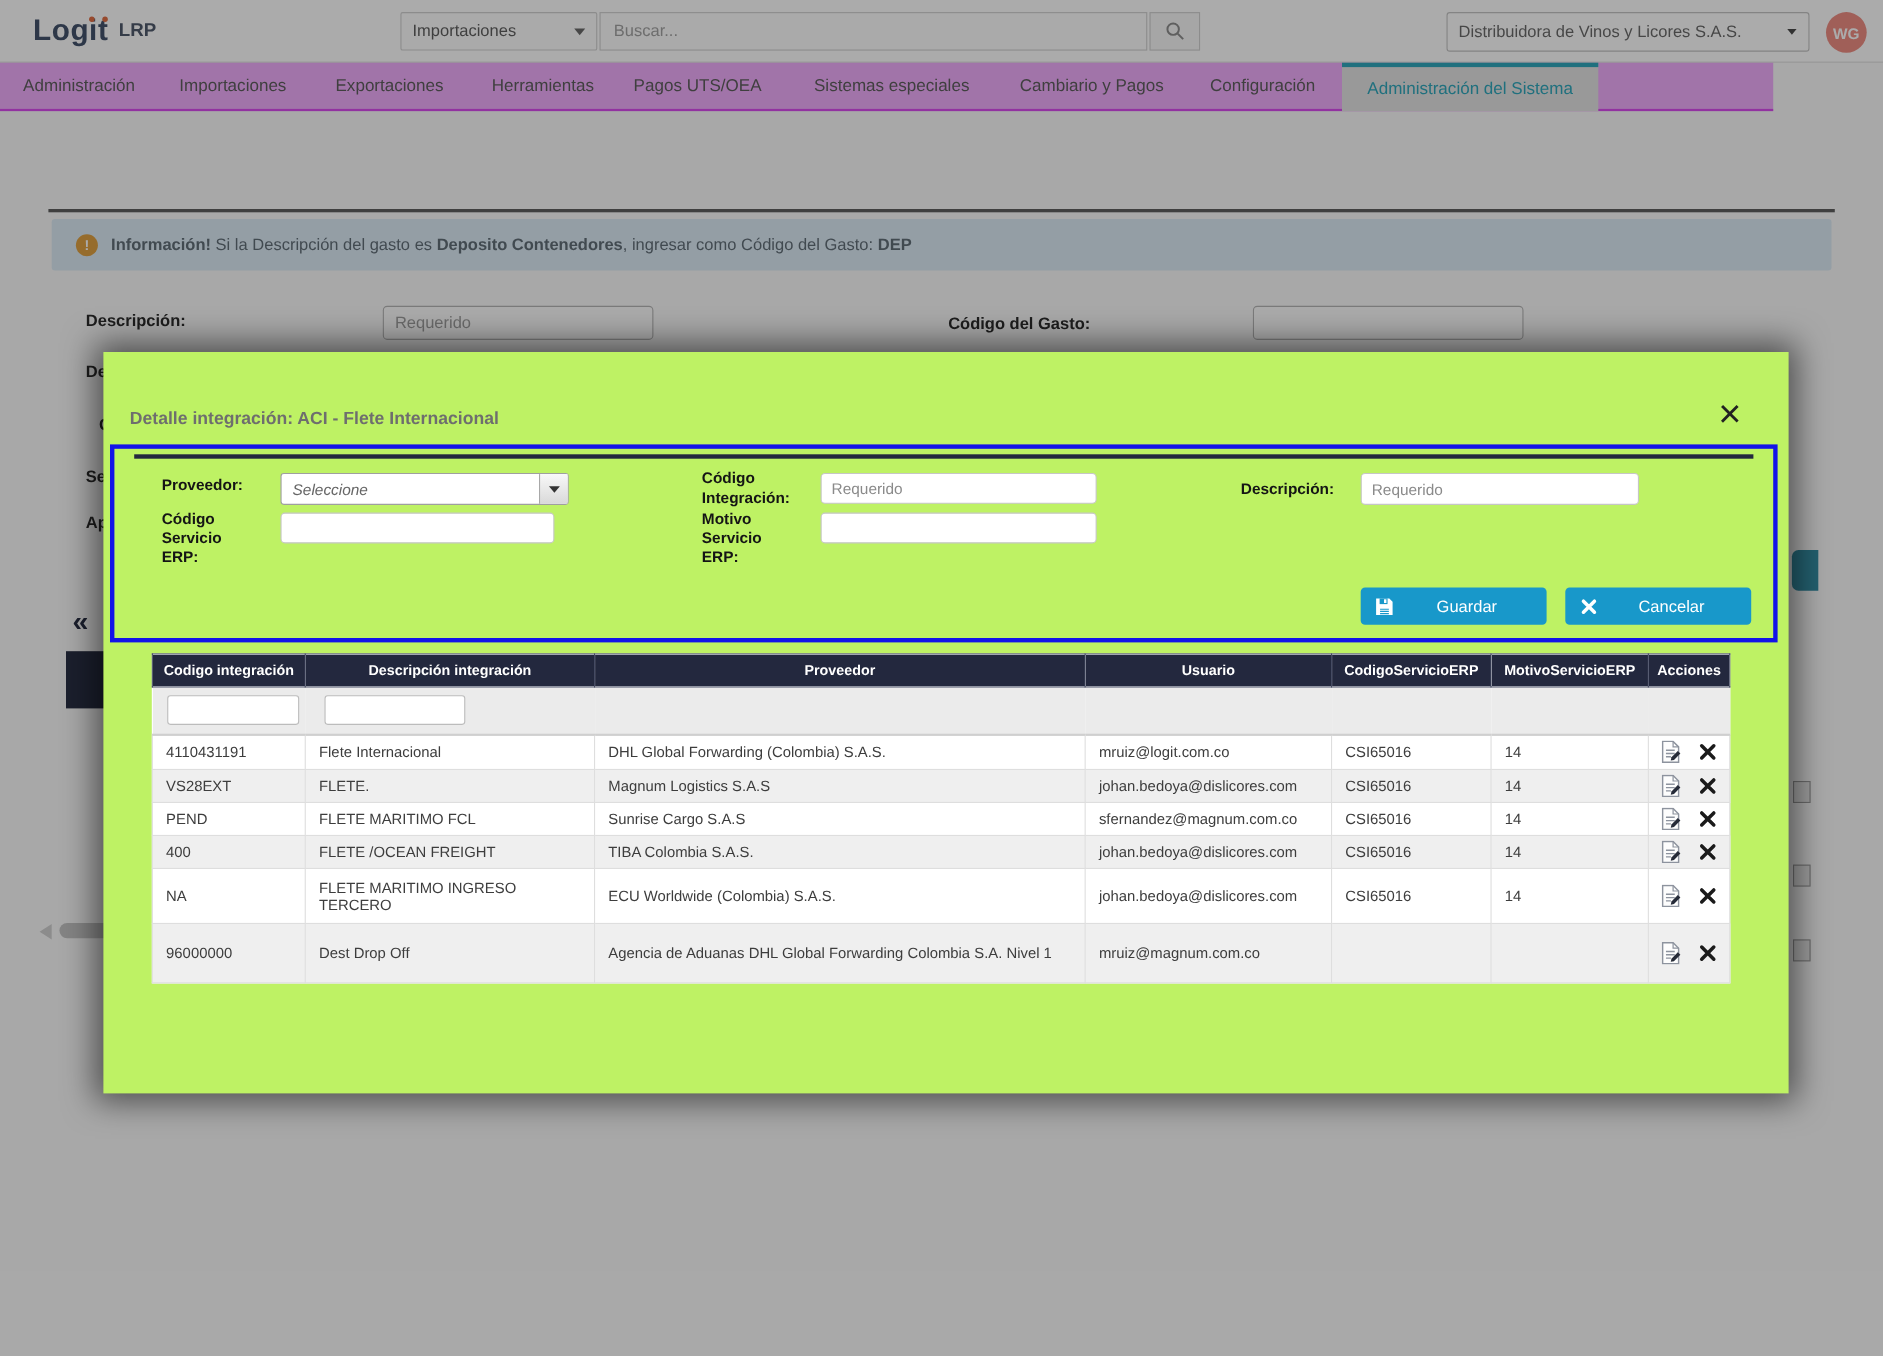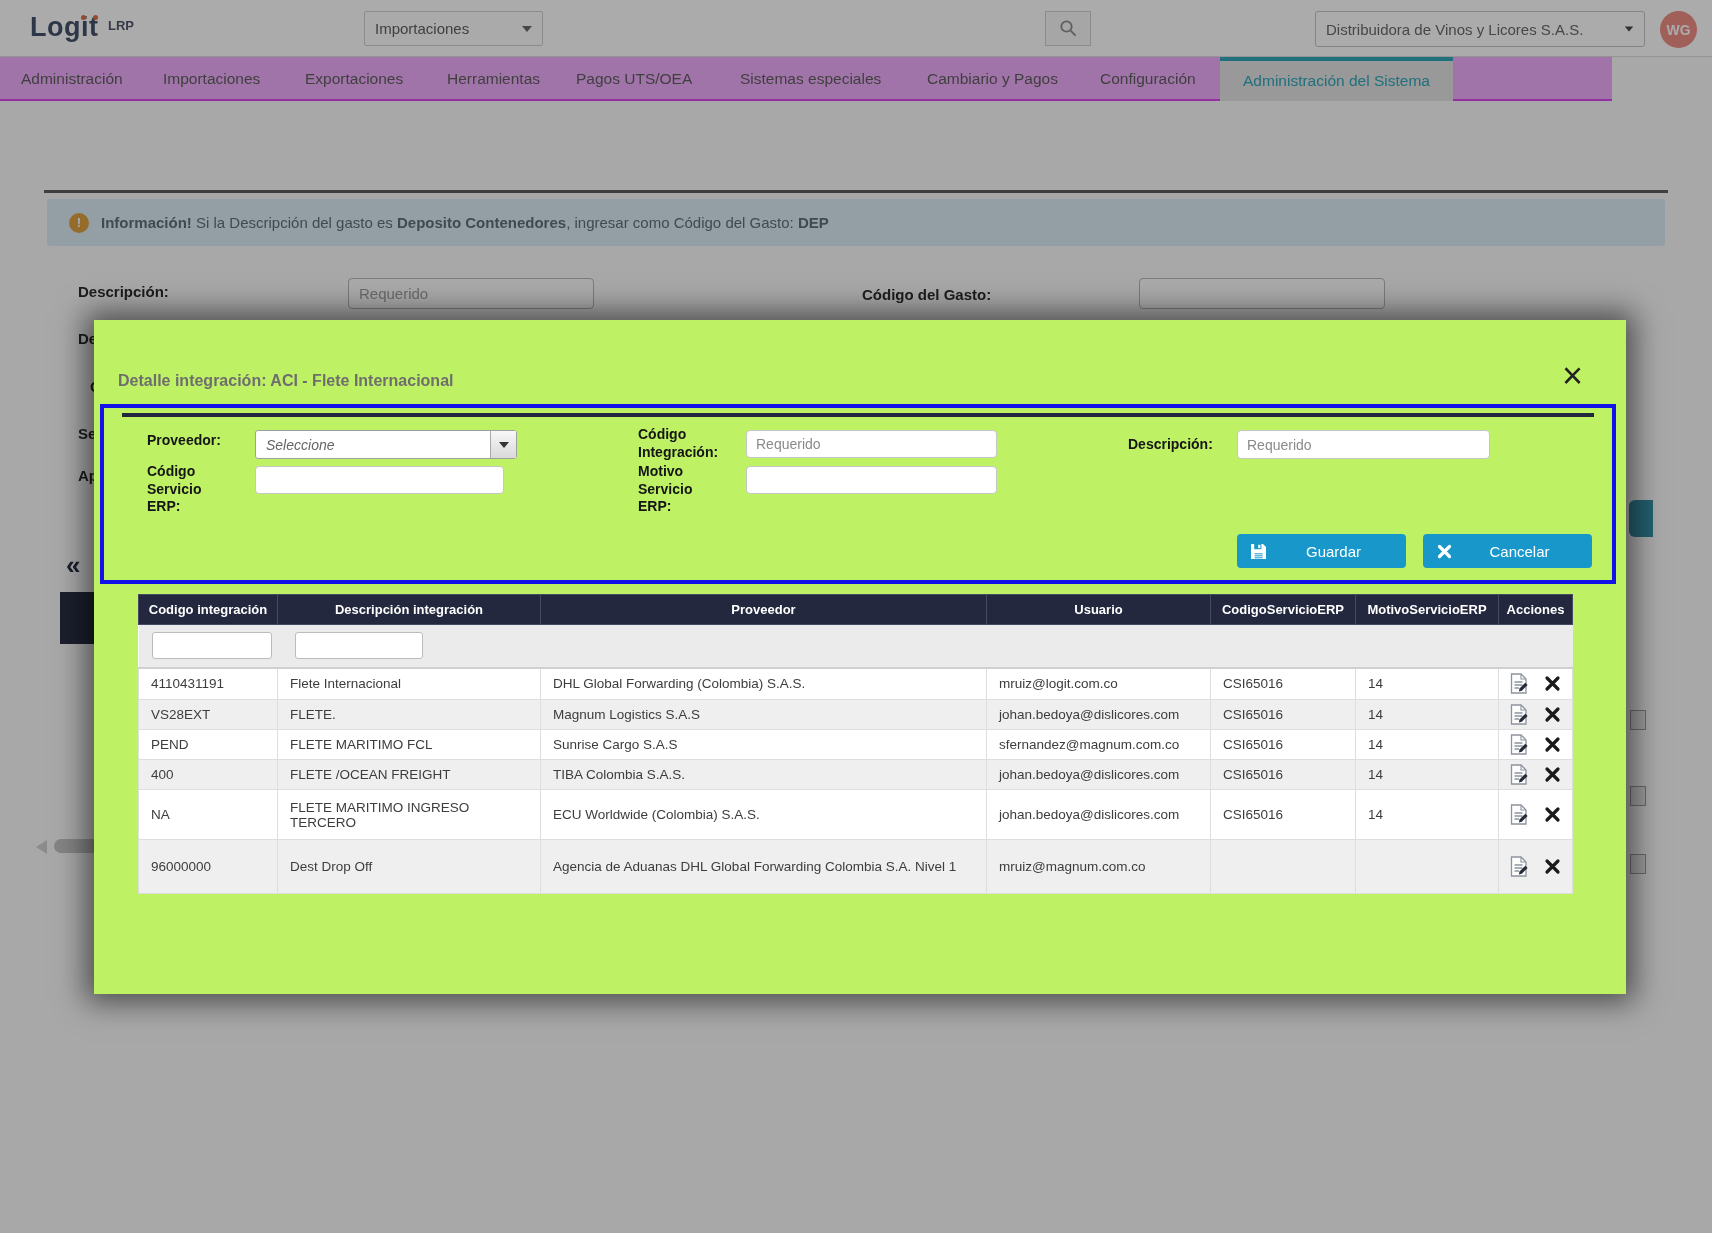--- a/index.html
+++ b/index.html
@@ -5,21 +5,21 @@
   * { margin:0; padding:0; box-sizing:border-box; }
   html,body { width:1712px; height:1233px; }
   body { font-family:"Liberation Sans", sans-serif; overflow:hidden; background:#9a9a9a; }
   .stage { position:relative; width:1712px; height:1233px; background:#fbfbfb; overflow:hidden; }
 
   
   .topbar { position:absolute; left:0; top:0; width:1712px; height:57px; background:#ffffff; border-bottom:1px solid #dcdcdc; }
   .logo { position:absolute; left:30px; top:12px; font-size:27px; font-weight:bold; color:#3e4e68; letter-spacing:.5px; }
   .logo .dot { position:absolute; width:5px; height:5px; border-radius:50%; background:#e06a3f; top:3px; }
   .logo .dot.d1 { left:51px; } .logo .dot.d2 { left:63px; }
-  .logo-suffix { position:absolute; left:108px; top:18px; font-size:13px; font-weight:bold; color:#4a5568; }
+  .logo-suffix { position:absolute; left:108px; top:18px; font-size:17px; font-weight:bold; color:#4a5568; }
   .hdr-select { position:absolute; display:flex; align-items:center; justify-content:space-between; border:1px solid #cfcfcf; border-radius:2px; background:#fdfdfd; color:#5a5a5a; font-size:15px; padding:0 10px; }
   .module-select { left:364px; top:11px; width:179px; height:35px; }
   .search-input { position:absolute; left:545px; top:11px; width:498px; height:35px; border:1px solid #cfcfcf; background:#fdfdfd; padding:0 12px; font-size:15px; color:#444; font-family:inherit; }
   .search-input::placeholder { color:#a0a0a0; }
   .search-btn { position:absolute; left:1045px; top:11px; width:46px; height:35px; border:1px solid #cfcfcf; background:#f7f7f7; display:flex; align-items:center; justify-content:center; }
   .company-select { left:1315px; top:11px; width:330px; height:36px; border-radius:3px; color:#666; background:#ffffff; border:1px solid #c3c3c3; }
   .caret { width:0; height:0; border-left:5px solid transparent; border-right:5px solid transparent; border-top:6px solid #555; }
   .avatar { position:absolute; left:1660px; top:11px; width:37px; height:37px; border-radius:50%; background:#ee8b80; color:#fff; font-size:14px; font-weight:bold; display:flex; align-items:center; justify-content:center; }
 
   .navbar { position:absolute; left:0; top:57px; width:1612px; height:44px; background:#f0abfc; border-bottom:2px solid #d946ef; }
@@ -92,20 +92,21 @@
       <span>Logit</span>
       <span class="dot d1"></span>
       <span class="dot d2"></span>
     </div>
     <div class="logo-suffix">LRP</div>
 
     <div class="hdr-select module-select">
       <span>Importaciones</span>
       <span class="caret" style="border-top-color:#666;"></span>
     </div>
+    <input class="search-input" type="text" placeholder="Buscar..." style="">
     <div class="search-btn">
       <svg width="19" height="19" viewBox="0 0 19 19">
         <circle cx="7.5" cy="7.5" r="5.2" fill="none" stroke="#8a8a8a" stroke-width="1.8"></circle>
         <line x1="11.6" y1="11.6" x2="16.6" y2="16.6" stroke="#8a8a8a" stroke-width="1.8"></line>
       </svg>
     </div>
     <div class="hdr-select company-select">
       <span>Distribuidora de Vinos y Licores S.A.S.</span>
       <span class="caret" style="border-top-color:#444;transform:scale(.85);"></span>
     </div>

